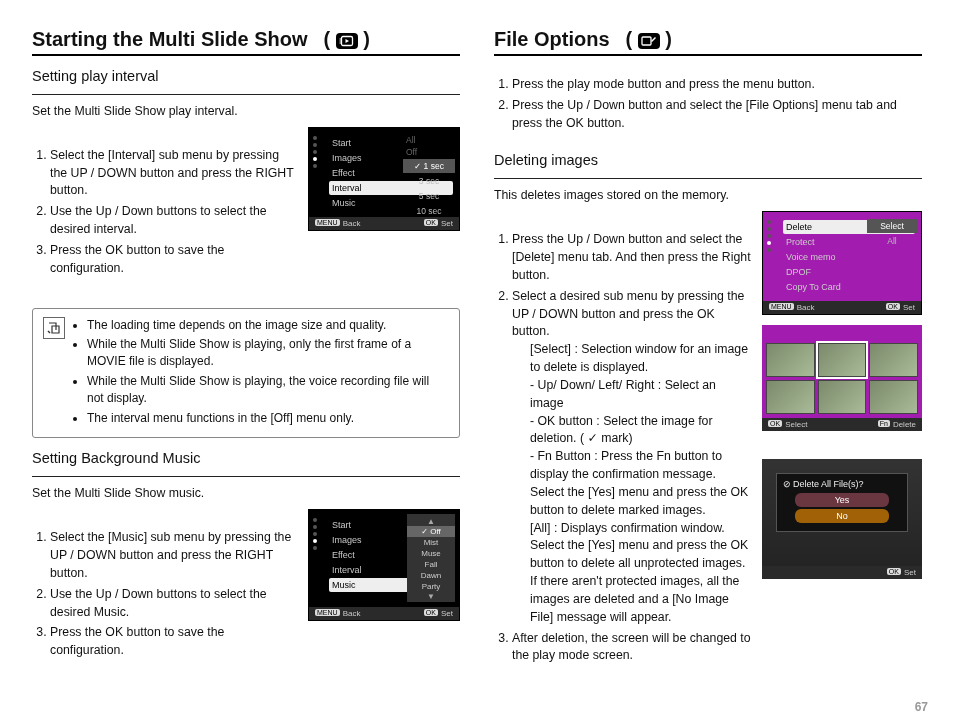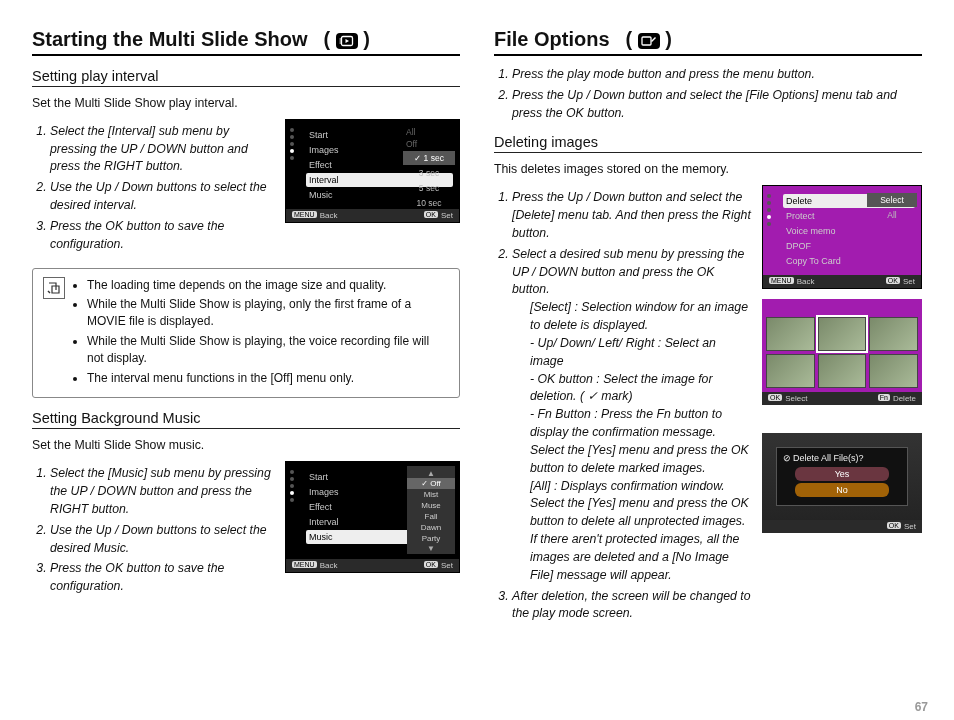--- a/index.html
+++ b/index.html
@@ -34,40 +34,40 @@
   .title-icon-wrap {
     font-weight: bold;
   }
   .mode-icon {
     display: inline-block;
     vertical-align: middle;
   }
   .sub-title {
     font-size: 14.5px;
     border-bottom: 1px solid #222;
-    padding-bottom: 2px;
+    padding-bottom: 10px;
     margin: 12px 0 8px 0;
   }
   .desc, .li, .indent {
     font-size: 12.3px;
     line-height: 1.45;
   }
   .desc { margin-bottom: 6px; }
-  ol.steps, .steps { padding-left: 18px; margin: 4px 0; font-style: italic; }
+  ol.steps, .steps { padding-left: 18px; margin: 20px 0; }
   .steps li { margin-bottom: 3px; }
   .row {
     display: flex;
     gap: 10px;
     align-items: flex-start;
   }
   .row-left { flex: 1; }
   .row-right { }
   
   .lcd {
-    width: 175px;
+    width: 152px;
     height: auto;
     background: #000;
     color: #c8c8c8;
     font-size: 9px;
     border: 1px solid #000;
     padding: 4px 0 0 0;
     position: relative;
     margin-bottom: 6px;
   }
   .lcd .menu-col {
@@ -161,21 +161,21 @@
   }
   .thumb {
     height: 34px; background: linear-gradient(135deg,#7a8a6a,#aabb99);
     border: 1px solid #444;
   }
   .thumb.sel { outline: 2px solid #fff; }
   .lcd3 .lcd-foot, .lcd4 .lcd-foot { margin-top: 0; }
   .lcd4 {
     background: linear-gradient(#333,#222);
     position: relative;
-    height: 100px;
+    height: 120px;
     margin-top: 28px;
   }
   .dialog {
     position: absolute; left: 14px; right: 14px; top: 14px;
     background: #111; border: 1px solid #555;
     padding: 5px 6px 6px 6px;
     font-size: 9px;
   }
   .dialog .dlg-title { color: #eee; margin-bottom: 4px; }
   .dialog .opt {

